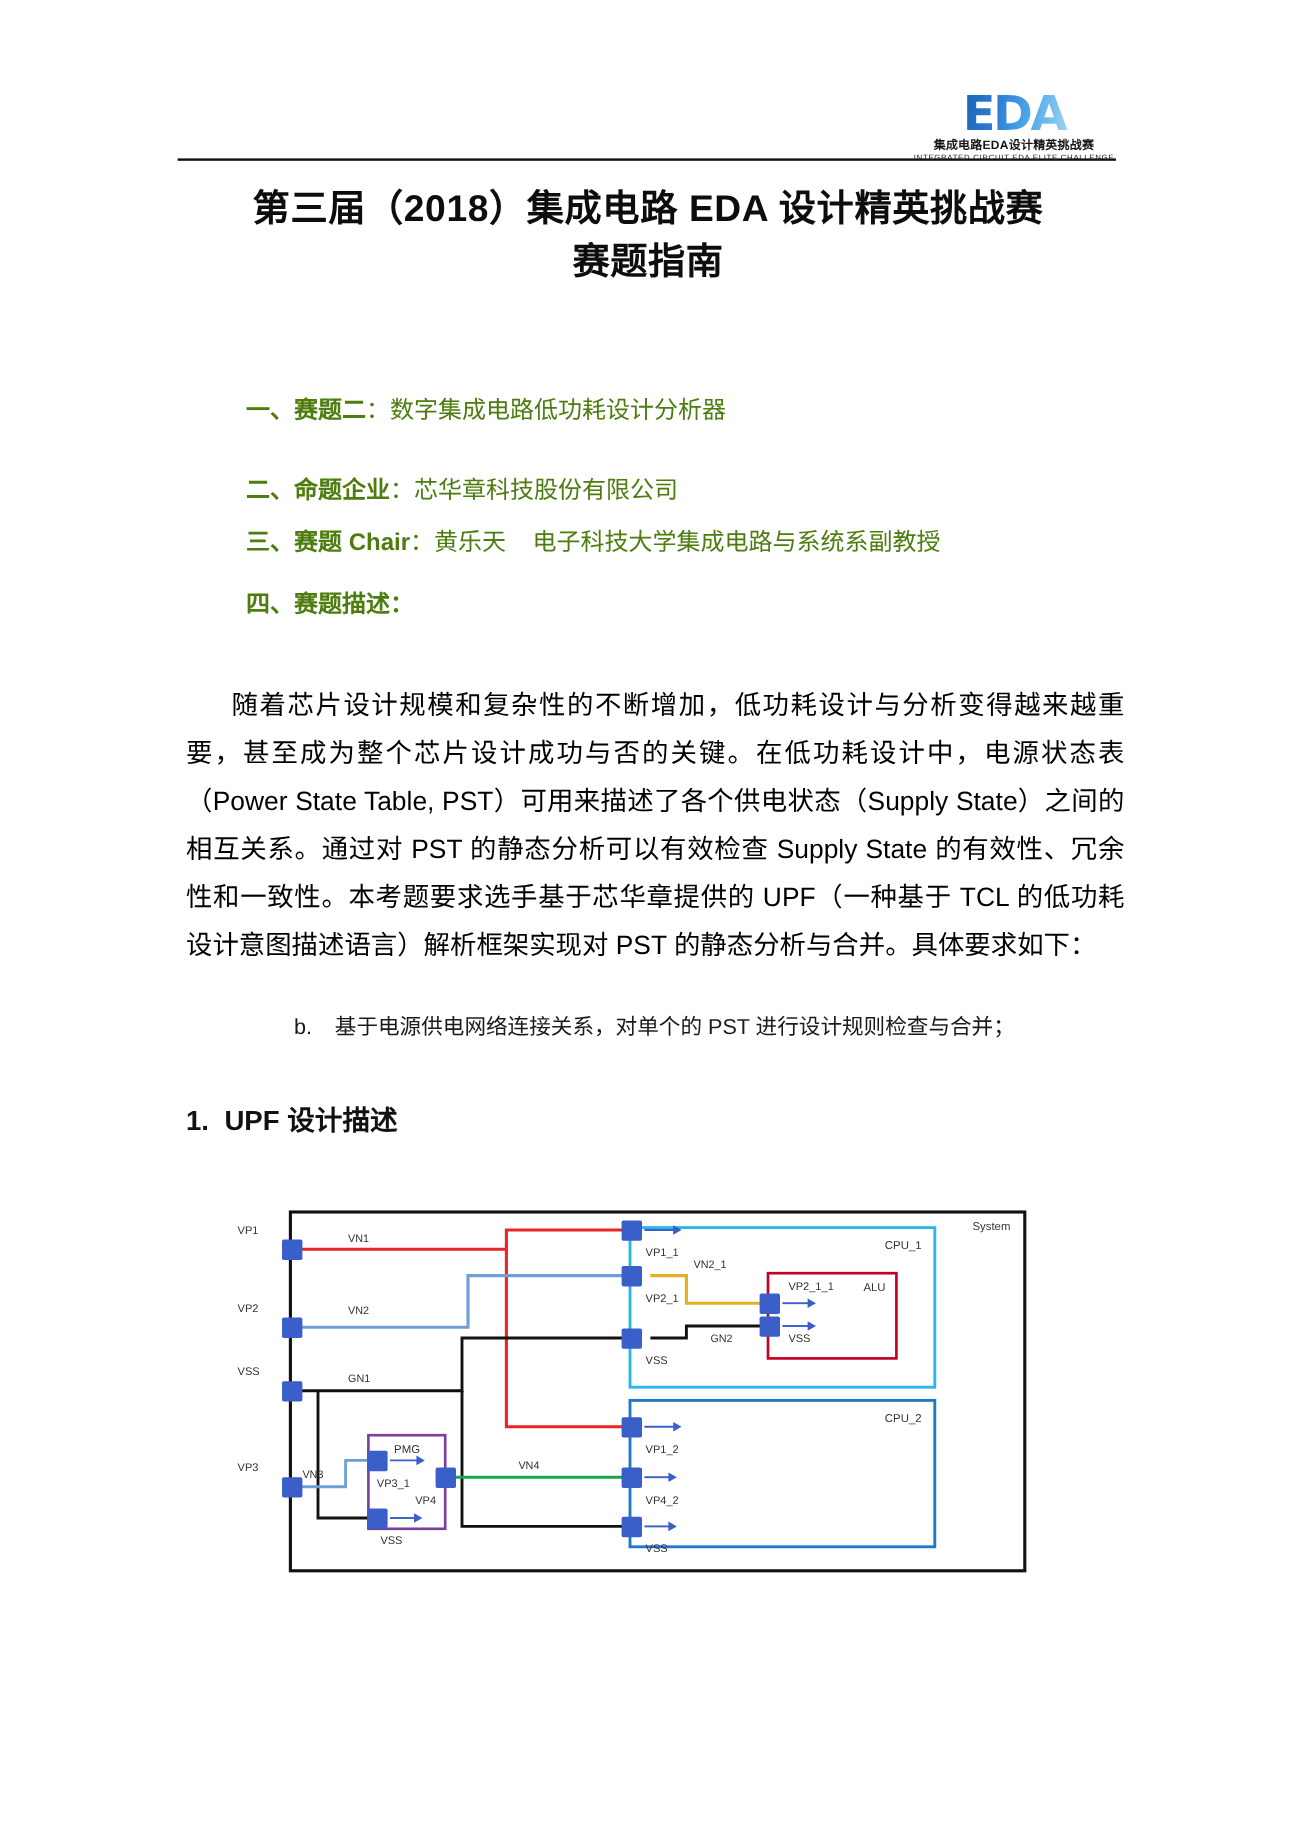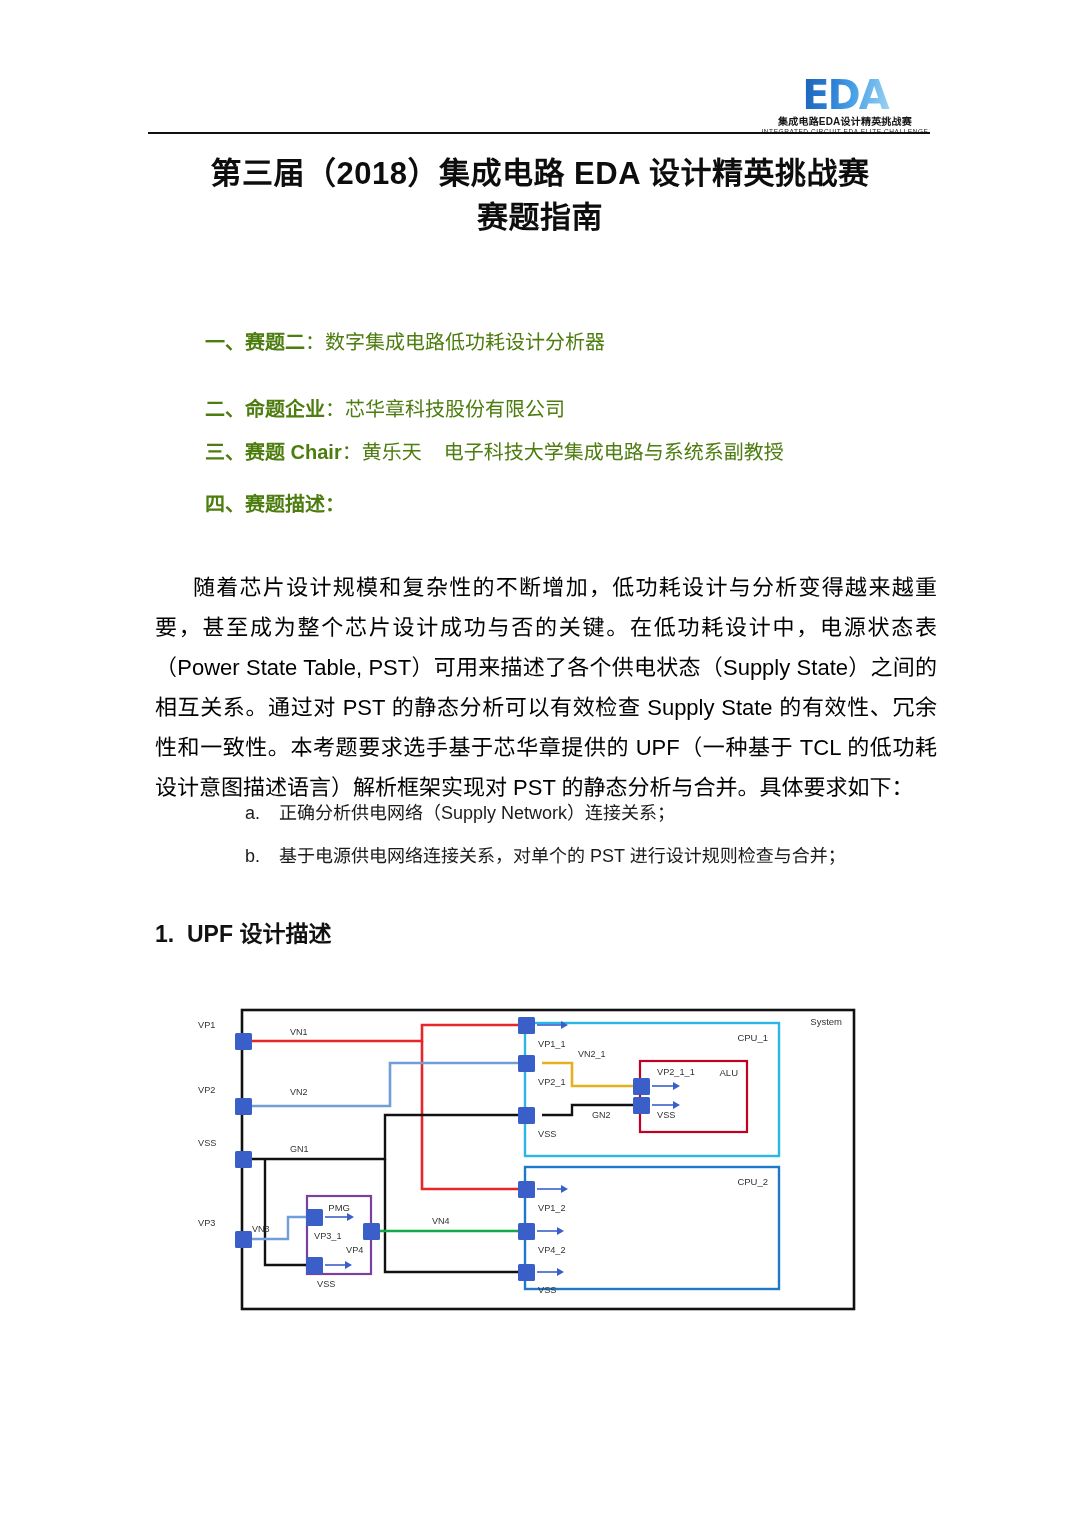--- a/index.html
+++ b/index.html
@@ -128,23 +128,20 @@
   <div class="heading h3">
     <b><span>三、</span><span>赛题 Chair</span></b><span class="norm">：</span><span class="norm">黄乐天</span><span class="gapsp"></span><span class="norm">电子科技大学集成电路与系统系副教授</span>
   </div>
 
   <div class="heading h4">
     <b><span>四、</span><span>赛题描述</span></b><b>：</b>
   </div>
 
   <div class="para">随着芯片设计规模和复杂性的不断增加，低功耗设计与分析变得越来越重要，甚至成为整个芯片设计成功与否的关键。在低功耗设计中，电源状态表（Power State Table, PST）可用来描述了各个供电状态（Supply State）之间的相互关系。通过对 PST 的静态分析可以有效检查 Supply State 的有效性、冗余性和一致性。本考题要求选手基于芯华章提供的 UPF（一种基于 TCL 的低功耗设计意图描述语言）解析框架实现对 PST 的静态分析与合并。具体要求如下：</div>
 
-  <div class="abitem a1">
-    <span class="mk">a.</span><span>正确分析供电网络（Supply Network）连接关系；</span>
-  </div>
   <div class="abitem a2">
     <span class="mk">b.</span><span>基于电源供电网络连接关系，对单个的 PST 进行设计规则检查与合并；</span>
   </div>
 
   <div class="sec1">
     <span class="num">1.</span><span>UPF  设计描述</span>
   </div>
 
   <div class="diagram-wrap">
   <svg width="700" height="350" viewBox="0 0 700 350" xmlns="http://www.w3.org/2000/svg" font-family="Liberation Sans, sans-serif">

